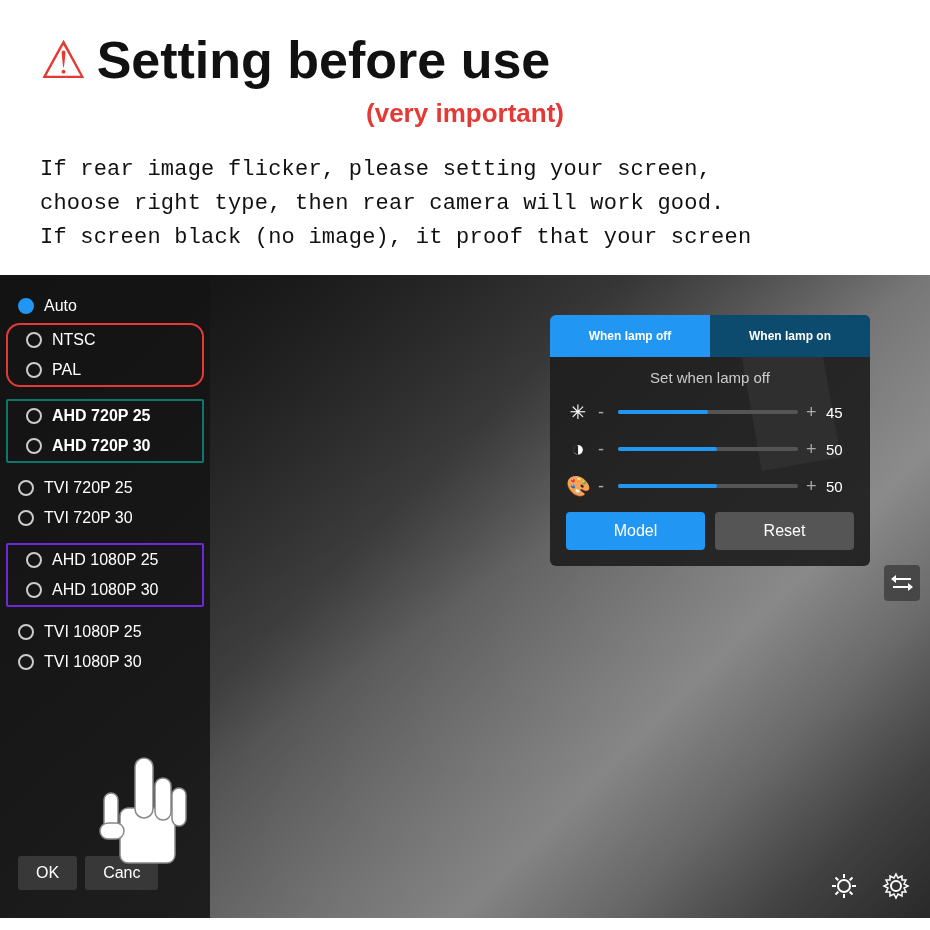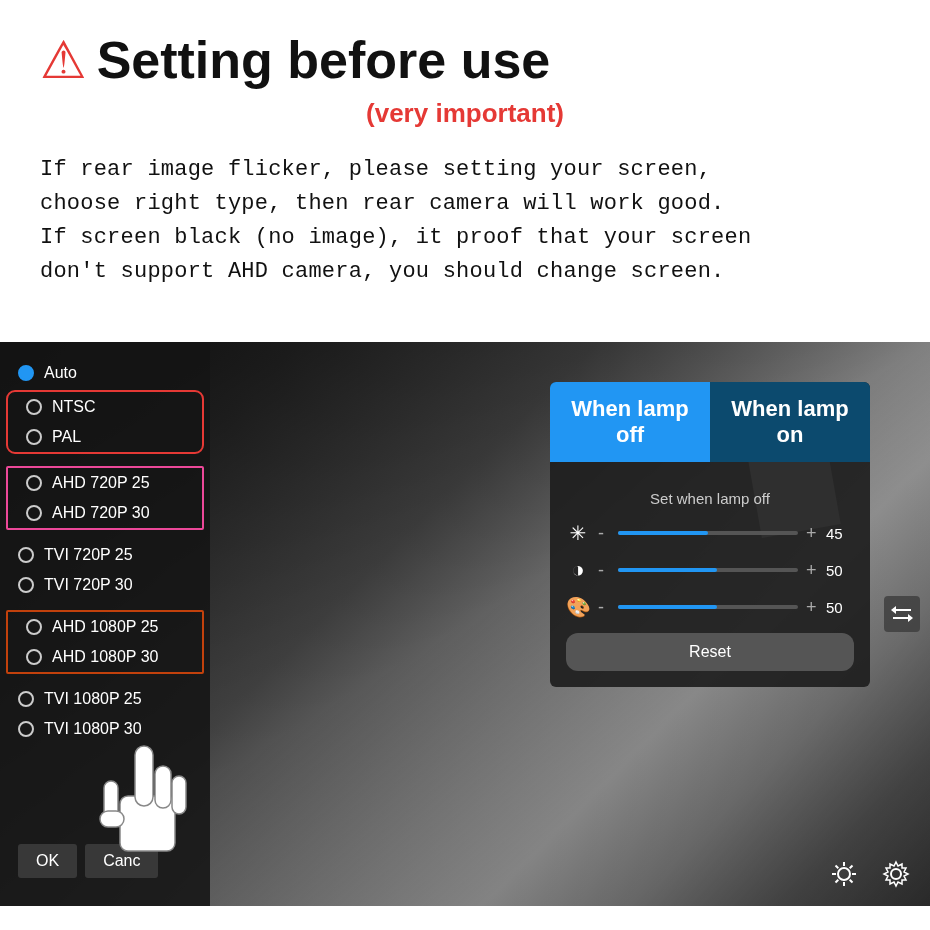--- a/index.html
+++ b/index.html
@@ -49,23 +49,22 @@
       line-height: 1.55;
       color: #111;
       font-family: 'Courier New', monospace;
       letter-spacing: 0.01em;
     }
 
     
     .screenshot-area {
       position: relative;
       width: 930px;
-      height: 564px;
+      height: 643px;
       overflow: hidden;
-      margin-top: 33px;
     }
 
     .camera-bg {
       position: absolute;
       inset: 0;
       background: linear-gradient(135deg, #2a2a2a 0%, #3a3a3a 20%, #555 40%, #888 55%, #aaa 65%, #bbb 70%, #999 80%, #666 90%, #444 100%);
     }
 
     
     .bg-overlay {
@@ -145,36 +144,36 @@
     }
 
     .tab-row {
       display: flex;
     }
 
     .tab {
       flex: 1;
       padding: 14px 6px;
       text-align: center;
-      font-size: 22px;
+      font-size: 12px;
       font-weight: bold;
       cursor: pointer;
       color: #fff;
     }
 
     .tab.active {
       background: #2196F3;
     }
 
     .tab.inactive {
       background: #0c4a6e;
     }
 
     .panel-content {
-      padding: 28px 16px 16px;
+      padding: 12px 16px 16px;
     }
 
     .panel-subtitle {
       text-align: center;
       color: #ccc;
       font-size: 15px;
       margin-bottom: 14px;
     }
 
     .slider-row {
@@ -240,21 +239,21 @@
       cursor: pointer;
     }
 
     .btn-reset {
       flex: 1;
       background: #555;
       color: #fff;
       border: none;
       padding: 10px;
       font-size: 16px;
-      border-radius: 12px;
+      border-radius: 4px;
       cursor: pointer;
     }
 
     
     .nav-icon {
       position: absolute;
       right: 10px;
       top: 45%;
       width: 36px;
       height: 36px;
@@ -317,53 +316,52 @@
 <div class="top-section">
   <div class="title-row">
     <span class="warning-icon">⚠</span>
     <span class="main-title">Setting before use</span>
   </div>
   <div class="subtitle">(very important)</div>
   <div class="description">
     <span>If rear image flicker, please setting your screen,</span><br>
     <span>choose right type, then rear camera will work good.</span><br>
     <span>If screen black (no image), it proof that your screen</span><br>
-    <span>don't support AHD camera, you should change screen.</span>
   </div>
 </div>
 
 <div class="screenshot-area">
 
   <div class="camera-bg">
     <div class="bg-overlay"></div>
 
     <div class="white-rect"></div>
   </div>
 
   <div class="left-panel">
 
     <div class="radio-item">
       <div class="radio-circle active"></div>
       <span>Auto</span>
     </div>
 
-    <div style="border: 2px solid #e53935; margin: 2px 6px; border-radius: 9px;">
+    <div style="border: 2px solid #e53935; margin: 2px 6px; border-radius: 14px;">
       <div class="radio-item">
         <div class="radio-circle"></div>
         <span>NTSC</span>
       </div>
       <div class="radio-item">
         <div class="radio-circle"></div>
         <span>PAL</span>
       </div>
     </div>
 
     <div class="spacer"></div>
 
-    <div style="border: 2px solid #ec4899; margin: 2px 6px; border-radius: 2px;">
+    <div style="border: 2px solid #0f766e; margin: 2px 6px; border-radius: 2px; font-weight: bold;">
       <div class="radio-item">
         <div class="radio-circle"></div>
         <span>AHD 720P 25</span>
       </div>
       <div class="radio-item">
         <div class="radio-circle"></div>
         <span>AHD 720P 30</span>
       </div>
     </div>
 
@@ -373,21 +371,21 @@
       <div class="radio-circle"></div>
       <span>TVI 720P 25</span>
     </div>
     <div class="radio-item">
       <div class="radio-circle"></div>
       <span>TVI 720P 30</span>
     </div>
 
     <div class="spacer"></div>
 
-    <div style="border: 2px solid #c2410c; margin: 2px 6px; border-radius: 2px;">
+    <div style="border: 2px solid #6d28d9; margin: 2px 6px; border-radius: 2px;">
       <div class="radio-item">
         <div class="radio-circle"></div>
         <span>AHD 1080P 25</span>
       </div>
       <div class="radio-item">
         <div class="radio-circle"></div>
         <span>AHD 1080P 30</span>
       </div>
     </div>
 
@@ -442,20 +440,21 @@
         <span class="slider-icon" style="font-size:20px;">🎨</span>
         <span class="slider-minus">-</span>
         <div class="slider-track">
           <div class="slider-fill" style="width: 55%;"></div>
         </div>
         <span class="slider-plus">+</span>
         <span class="slider-value">50</span>
       </div>
 
       <div class="action-row">
+        <button class="btn-model">Model</button>
         <button class="btn-reset">Reset</button>
       </div>
     </div>
   </div>
 
   <div class="nav-icon">
     <svg width="22" height="18" viewBox="0 0 22 18">
       <line x1="2" y1="5" x2="20" y2="5" stroke="white" stroke-width="2"></line>
       <line x1="2" y1="13" x2="20" y2="13" stroke="white" stroke-width="2"></line>
       <polygon points="0,5 5,1 5,9" fill="white"></polygon>

